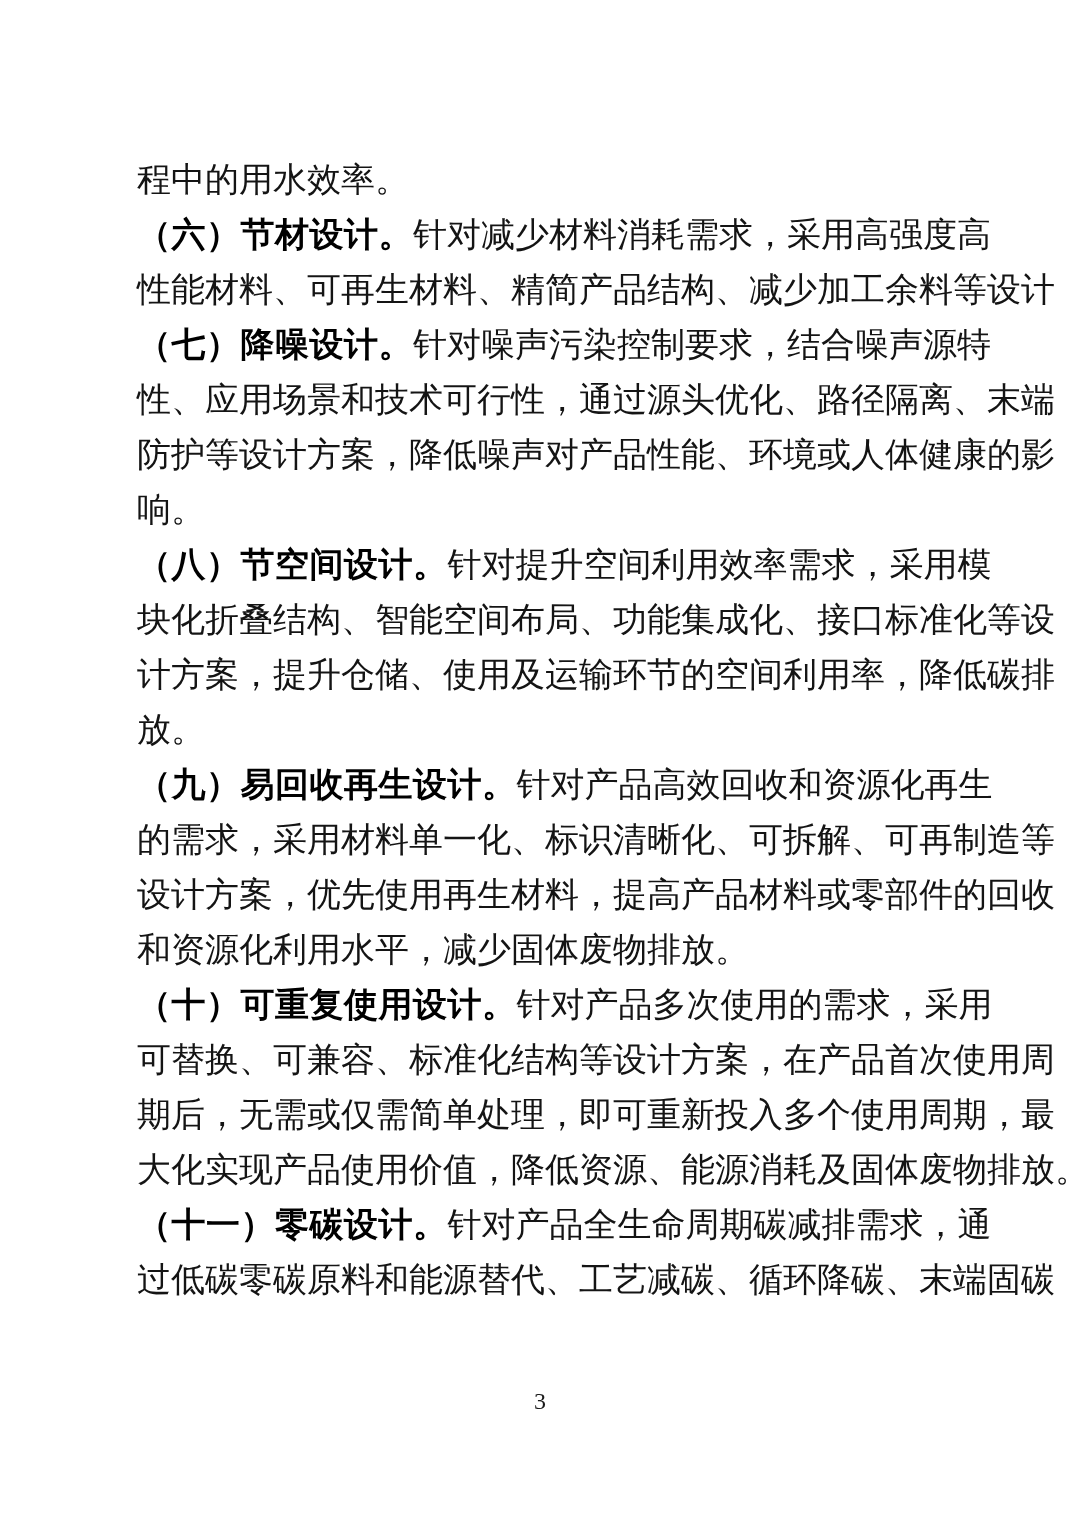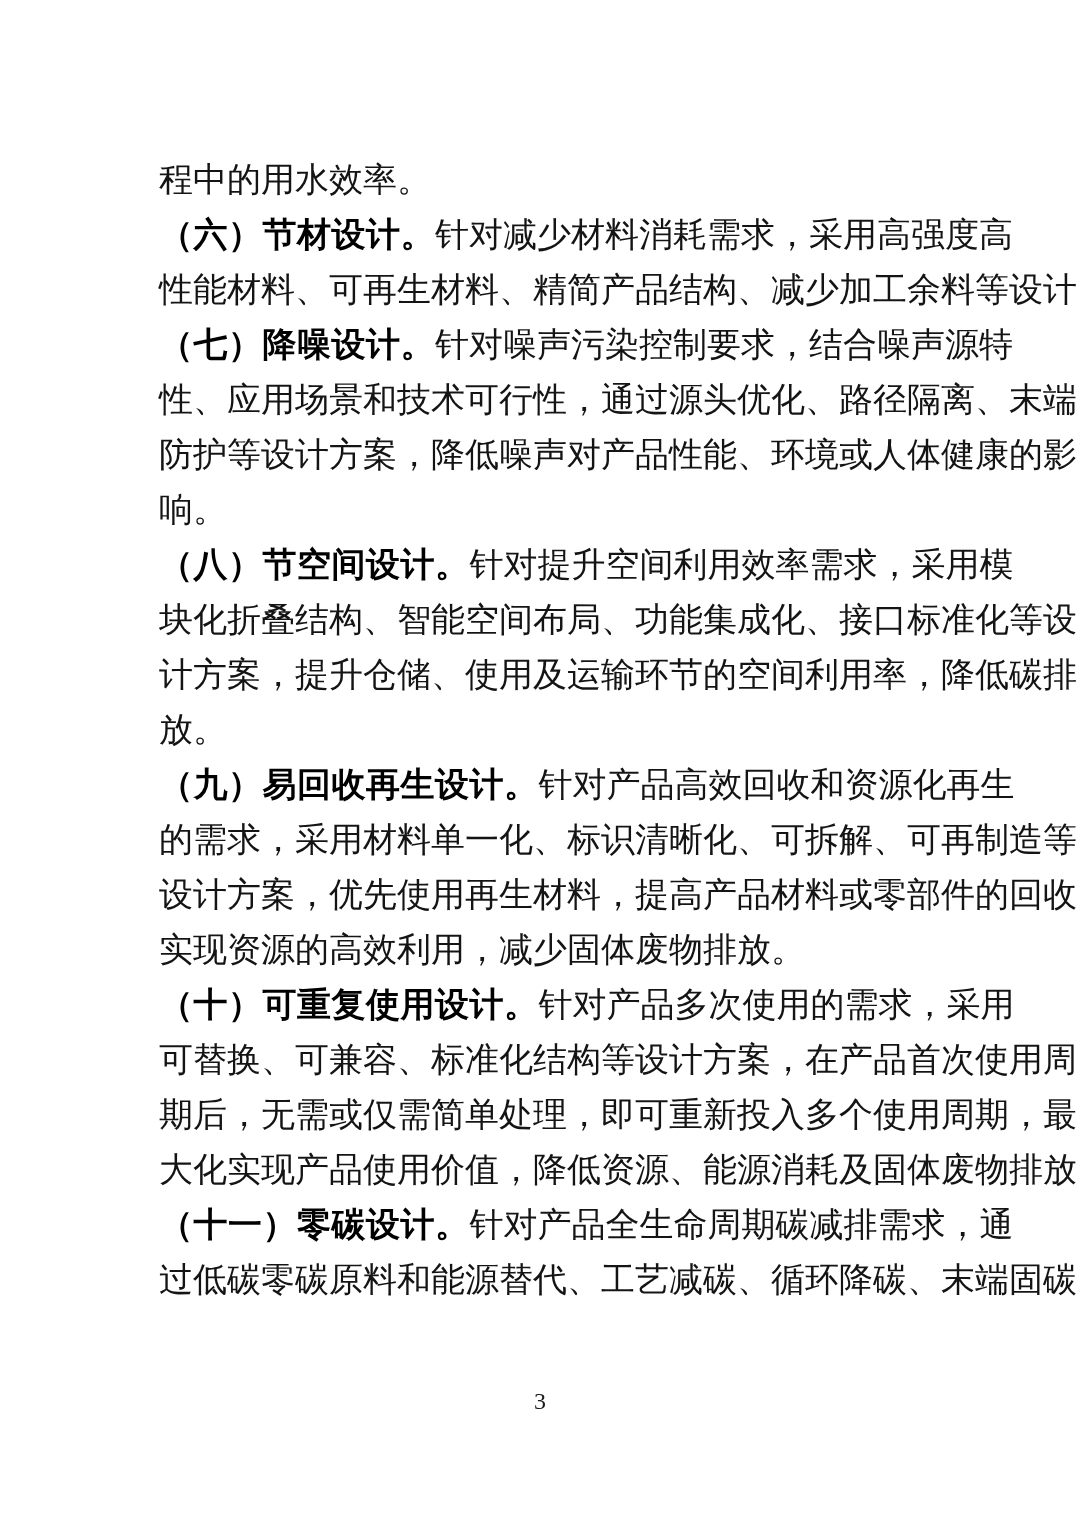--- a/index.html
+++ b/index.html
@@ -12,21 +12,21 @@
     position: relative;
     width: 1080px;
     height: 1527px;
     background: #ffffff;
     overflow: hidden;
     box-sizing: border-box;
   }
 
   .text-block {
     position: absolute;
-    left: 159px;
+    left: 137px;
     top: 152px;
     width: 800px;
   }
 
   
   .line {
     position: relative;
     height: 55px;
     line-height: 55px;
     white-space: nowrap;
@@ -432,21 +432,21 @@
           <span class="body-run">或</span>
           <span class="body-run">零</span>
           <span class="body-run">部</span>
           <span class="body-run">件</span>
           <span class="body-run">的</span>
           <span class="body-run">回</span>
           <span class="body-run">收</span>
         </div>
       </div>
       <div class="line">
-        <div class="flush"><span class="body-run">实现资源的高效利用，减少固体废物排放。</span></div>
+        <div class="flush"><span class="body-run">和资源化利用水平，减少固体废物排放。</span></div>
       </div>
       <div class="line">
         <div class="just">
           <span class="indent"></span>
           <span class="head-run">（</span>
           <span class="head-run">十</span>
           <span class="head-run">）</span>
           <span class="head-run">可</span>
           <span class="head-run">重</span>
           <span class="head-run">复</span>

